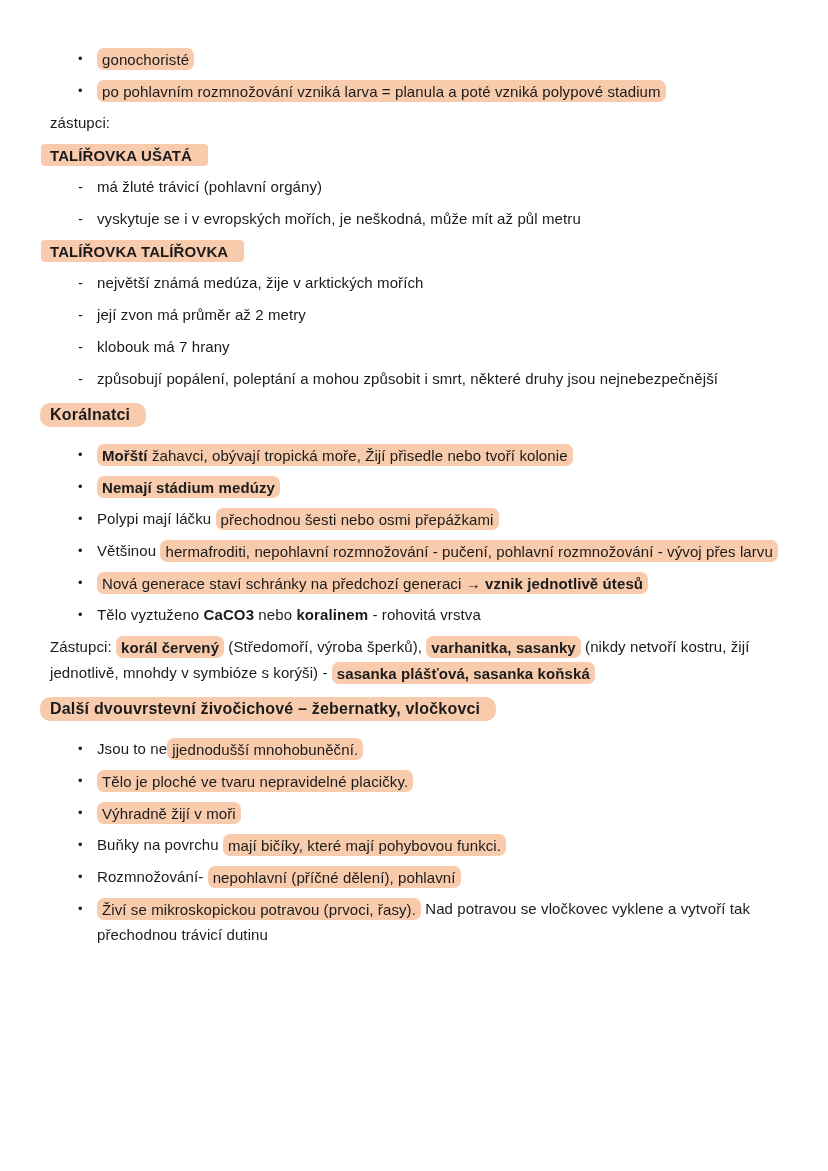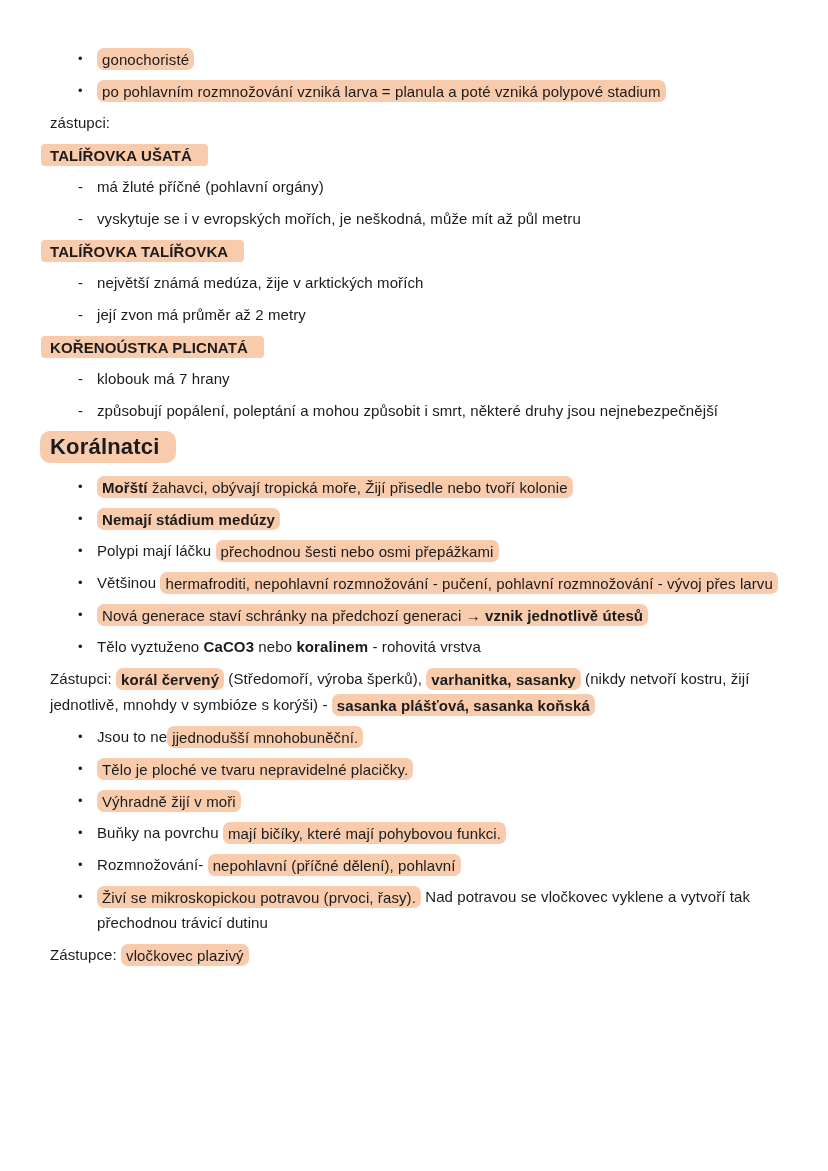--- a/index.html
+++ b/index.html
@@ -22,21 +22,21 @@
     background: #ffffff;
   }
   .block {
     font-size: 15px;
     line-height: 26px;
     margin-bottom: 6px;
     letter-spacing: 0.1px;
   }
   .para { }
   .h1 {
-    font-size: 22px;
+    font-size: 16px;
     line-height: 30px;
     font-weight: bold;
     margin: 8px 0 12px 0;
     letter-spacing: 0.2px;
   }
   .h3 {
     font-weight: bold;
   }
   .bullet, .dash {
     display: flex;
@@ -80,36 +80,35 @@
       <span class="content"><span class="hl"><span class="">gonochoristé</span></span></span>
     </div>
     <div class="block bullet">
       <span class="marker">•</span>
       <span class="content"><span class="hl"><span class="">po pohlavním rozmnožování vzniká larva = planula a poté vzniká polypové stadium</span></span></span>
     </div>
     <div class="block para"><span class="plain"><span class="u">zástupci:</span></span></div>
     <div class="block h3"><span class="hl"><span class="b ">TALÍŘOVKA UŠATÁ</span></span></div>
     <div class="block dash">
       <span class="marker">-</span>
-      <span class="content"><span class="plain"><span class="">má žluté příčné (pohlavní orgány)</span></span></span>
+      <span class="content"><span class="plain"><span class="">má žluté trávicí (pohlavní orgány)</span></span></span>
     </div>
     <div class="block dash">
       <span class="marker">-</span>
       <span class="content"><span class="plain"><span class=""> vyskytuje se i v evropských mořích, je neškodná, může mít až půl metru</span></span></span>
     </div>
     <div class="block h3"><span class="hl"><span class="b ">TALÍŘOVKA TALÍŘOVKA</span></span></div>
     <div class="block dash">
       <span class="marker">-</span>
       <span class="content"><span class="plain"><span class="">největší známá medúza, žije v arktických mořích</span></span></span>
     </div>
     <div class="block dash">
       <span class="marker">-</span>
       <span class="content"><span class="plain"><span class=""> její zvon má průměr až 2 metry</span></span></span>
     </div>
-    <div class="block h3"><span class="hl"><span class="b ">KOŘENOÚSTKA PLICNATÁ</span></span></div>
     <div class="block dash">
       <span class="marker">-</span>
       <span class="content"><span class="plain"><span class="">klobouk má 7 hrany</span></span></span>
     </div>
     <div class="block dash">
       <span class="marker">-</span>
       <span class="content"><span class="plain"><span class=""> způsobují popálení, poleptání a mohou způsobit i smrt, některé druhy jsou nejnebezpečnější</span></span></span>
     </div>
     <div class="block h1"><span class="hl"><span class="b ">Korálnatci</span></span></div>
     <div class="block bullet">
@@ -130,20 +129,21 @@
     </div>
     <div class="block bullet">
       <span class="marker">•</span>
       <span class="content"><span class="hl"><span class="">Nová generace staví schránky na předchozí generaci → </span><span class="b ">vznik jednotlivě útesů</span></span></span>
     </div>
     <div class="block bullet">
       <span class="marker">•</span>
       <span class="content"><span class="plain"><span class="">Tělo vyztuženo </span><span class="b ">CaCO3</span><span class=""> nebo </span><span class="b ">koralinem</span><span class=""> - rohovitá vrstva</span></span></span>
     </div>
     <div class="block para"><span class="plain"><span class="u">Zástupci:</span><span class=""> </span></span><span class="hl"><span class="b ">korál červený</span></span><span class="plain"><span class=""> (Středomoří, výroba šperků), </span></span><span class="hl"><span class="b ">varhanitka, sasanky</span></span><span class="plain"><span class=""> (nikdy netvoří kostru, žijí jednotlivě, mnohdy v symbióze s korýši) - </span></span><span class="hl"><span class="b ">sasanka plášťová, sasanka koňská</span></span></div>
+    <div class="block h1"><span class="hl"><span class="b ">Další dvouvrstevní živočichové – žebernatky, vločkovci</span></span></div>
     <div class="block bullet">
       <span class="marker">•</span>
       <span class="content"><span class="plain"><span class="">Jsou to ne</span></span><span class="hl"><span class="">jjednodušší mnohobuněční.</span></span></span>
     </div>
     <div class="block bullet">
       <span class="marker">•</span>
       <span class="content"><span class="hl"><span class="">Tělo je ploché ve tvaru nepravidelné placičky.</span></span></span>
     </div>
     <div class="block bullet">
       <span class="marker">•</span>
@@ -154,14 +154,13 @@
       <span class="content"><span class="plain"><span class=""> Buňky na povrchu </span></span><span class="hl"><span class="">mají bičíky, které mají pohybovou funkci.</span></span></span>
     </div>
     <div class="block bullet">
       <span class="marker">•</span>
       <span class="content"><span class="plain"><span class="">Rozmnožování- </span></span><span class="hl"><span class="">nepohlavní (příčné dělení), pohlavní</span></span></span>
     </div>
     <div class="block bullet">
       <span class="marker">•</span>
       <span class="content"><span class="hl"><span class="">Živí se mikroskopickou potravou (prvoci, řasy).</span></span><span class="plain"><span class=""> Nad potravou se vločkovec vyklene a vytvoří tak přechodnou trávicí dutinu</span></span></span>
     </div>
-    <div class="block para"><span class="plain"><span class="u">Zástupce:</span><span class=""> </span></span><span class="hl"><span class="">vločkovec plazivý</span></span></div>
   </div>
 
 </body></html>

